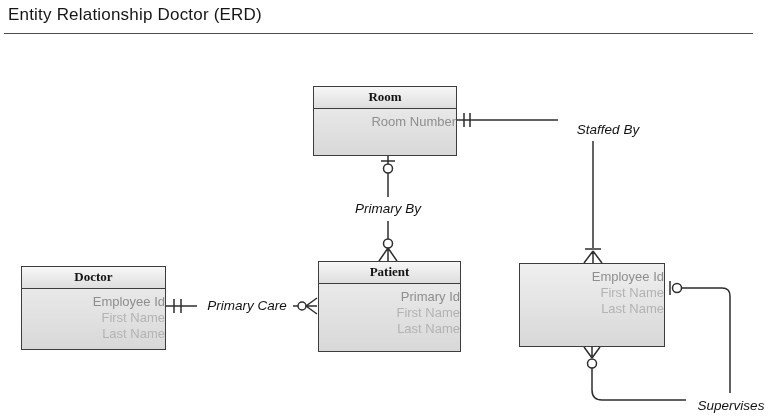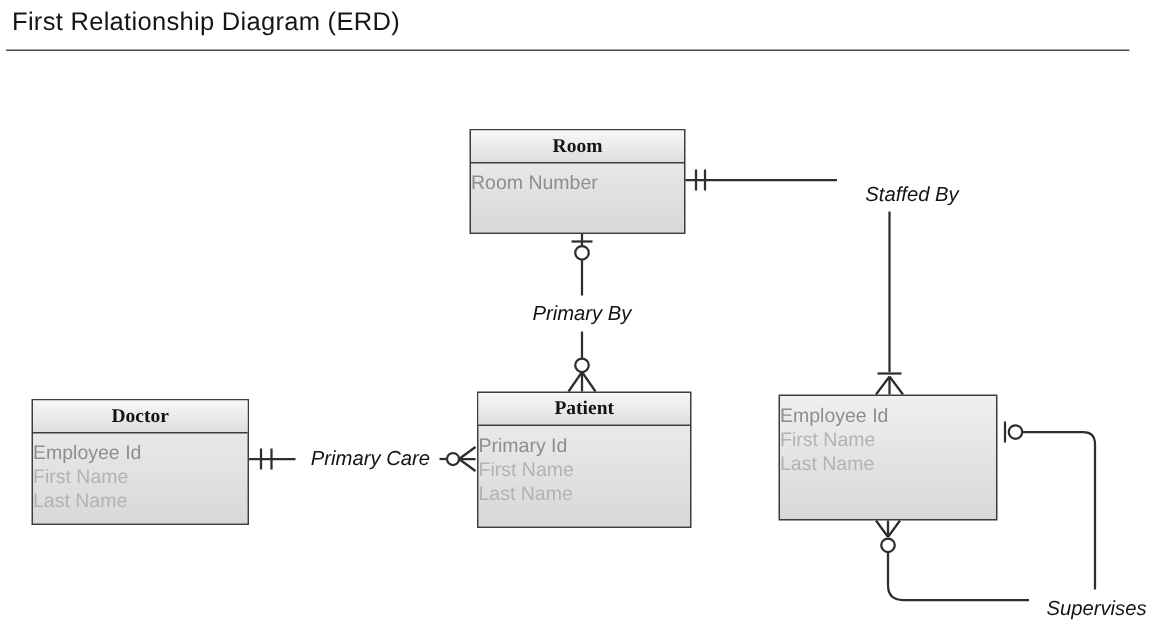--- a/index.html
+++ b/index.html
@@ -41,21 +41,21 @@
     text-align: center;
     font-size: 13px;
     font-weight: bold;
     color: #141414;
     border-bottom: 1.5px solid #3d3d3d;
     background: linear-gradient(180deg, #f7f7f7 0%, #dedede 100%);
     font-family: Liberation Serif, serif;
   }
   .entity-body {
     padding-top: 5px;
-    text-align: left;
+    text-align: right;
   }
   .attr {
     font-size: 13px;
     line-height: 16px;
     color: #b3b3b3;
   }
   .attr.key { color: #8e8e8e; }
   .overlay {
     position: absolute;
     left: 0; top: 0;
@@ -68,21 +68,21 @@
     color: #131313;
     text-align: center;
     white-space: nowrap;
   }
 </style>
 </head>
 <body>
 
 <div class="canvas">
 
-  <div class="page-title">First Relationship Diagram (ERD)</div>
+  <div class="page-title">Entity Relationship Doctor (ERD)</div>
   <div class="title-rule"></div>
 
   <div class="entity" style="left:313px; top:86px; width:144px; height:70px;">
     <div class="entity-header">Room</div>
     <div class="entity-body">
       <div class="attr key">Room Number</div>
     </div>
   </div>
 
   <div class="entity" style="left:21px; top:266px; width:145px; height:84px;">

